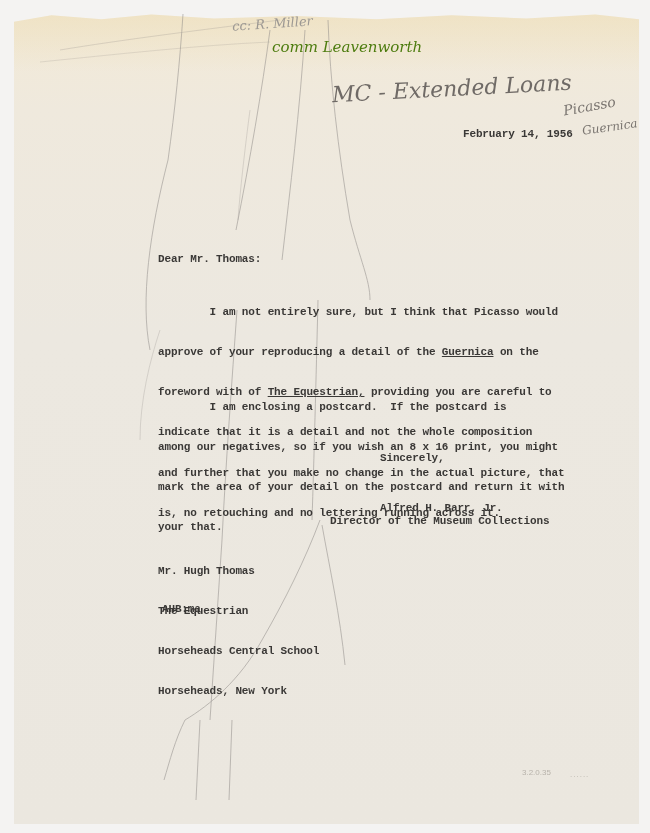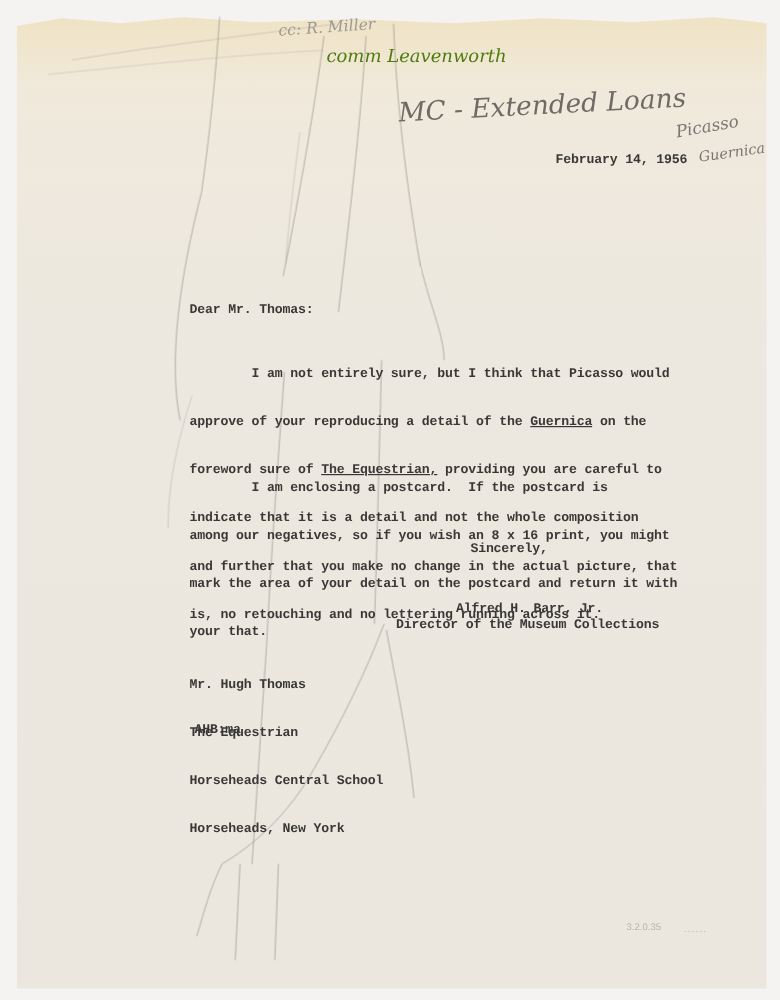--- a/index.html
+++ b/index.html
@@ -41,21 +41,21 @@
       font-weight: bold;
       color: #3a3836;
       line-height: 13.4px;
       white-space: pre;
       letter-spacing: -0.15px;
     }
     .date { left: 463px; top: 128px; }
     .salutation { left: 158px; top: 253px; }
     .para1 { left: 158px; top: 279px; }
     .para2 { left: 158px; top: 374px; }
-    .closing { left: 380px; top: 452px; margin-left: 12px; }
+    .closing { left: 380px; top: 452px; }
     .sig-name { left: 380px; top: 502px; }
     .sig-title { left: 330px; top: 515px; }
     .addr { left: 158px; top: 538px; }
     .initials { left: 162px; top: 603px; }
     .line { display: block; }
     .u { text-decoration: underline; }
     .archive-mark { position: absolute; font-family: "Liberation Sans", sans-serif; font-size: 8px; color: #b8b3ab; }
     .archive-mark.a { left: 570px; top: 770px; letter-spacing: 1px; }
     .archive-mark.b { left: 522px; top: 768px; }
   </style>
@@ -89,21 +89,21 @@
 <div class="hand picasso">Picasso</div>
 <div class="hand guernica">Guernica</div>
 
 <div class="typed date">February 14, 1956</div>
 
 <div class="typed salutation">Dear Mr. Thomas:</div>
 
 <div class="typed para1">
   <span class="line">        I am not entirely sure, but I think that Picasso would</span>
   <span class="line"><span>approve of your reproducing a detail of the </span><span class="u">Guernica</span><span> on the</span></span>
-  <span class="line"><span>foreword sure of </span><span class="u">The Equestrian,</span><span> providing you are careful to</span></span>
+  <span class="line"><span>foreword with of </span><span class="u">The Equestrian,</span><span> providing you are careful to</span></span>
   <span class="line">indicate that it is a detail and not the whole composition</span>
   <span class="line">and further that you make no change in the actual picture, that</span>
   <span class="line">is, no retouching and no lettering running across it.</span>
 </div>
 
 <div class="typed para2">
   <span class="line">        I am enclosing a postcard.  If the postcard is</span>
   <span class="line">among our negatives, so if you wish an 8 x 16 print, you might</span>
   <span class="line">mark the area of your detail on the postcard and return it with</span>
   <span class="line">your that.</span>

